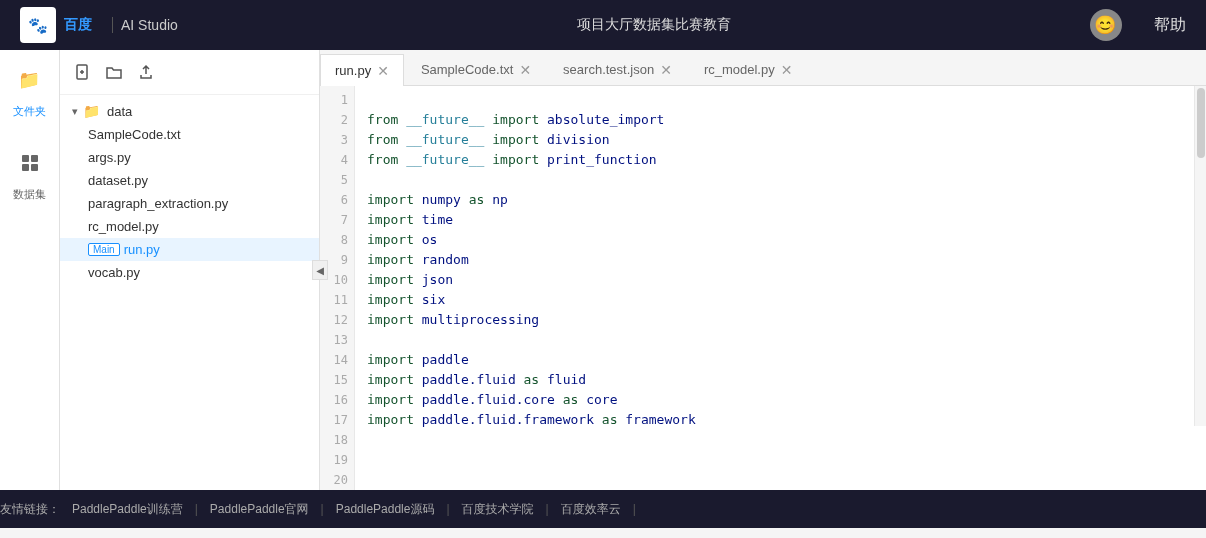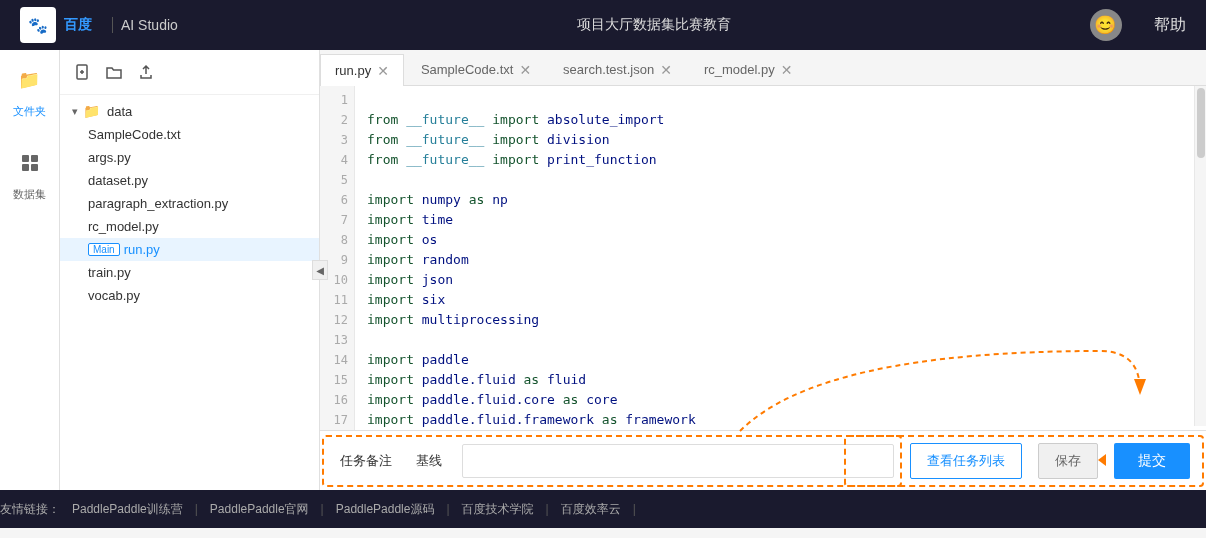--- a/index.html
+++ b/index.html
@@ -417,23 +417,20 @@
       <span>paragraph_extraction.py</span>
     </div>
     <div class="file-item">
       <span>rc_model.py</span>
     </div>
     <div class="file-item active">
       <span class="file-badge">Main</span>
       <span class="file-name">run.py</span>
     </div>
     <div class="file-item">
-      <span>train.py</span>
-    </div>
-    <div class="file-item">
       <span>vocab.py</span>
     </div>
   </div>
 
   <div class="code-area" style="position:relative;">
 
     <div class="collapse-arrow">◀</div>
 
     <div class="tab-bar">
       <div class="tab active">
@@ -484,47 +481,20 @@
     
 
         </div>
       </div>
     </div>
 
     <div style="position:absolute;right:0;top:36px;width:12px;height:340px;background:#f5f5f5;border-left:1px solid #e8e8e8;">
       <div style="width:8px;height:70px;background:#ccc;border-radius:4px;margin:2px;"></div>
     </div>
 
-    <div class="bottom-panel" style="position:relative;">
-
-      <svg style="position:absolute;top:-100px;left:0;width:100%;height:160px;pointer-events:none;z-index:20;">
-
-        <path d="M 420 100 Q 500 20 780 20 Q 820 20 820 60" stroke="#ff7b00" stroke-width="2" fill="none" stroke-dasharray="5,4" marker-end="url(#arrow)"></path>
-        <defs>
-          <marker id="arrow" markerWidth="8" markerHeight="8" refX="6" refY="3" orient="auto">
-            <path d="M0,0 L0,6 L8,3 z" fill="#ff7b00"></path>
-          </marker>
-        </defs>
-      </svg>
-
-      <div style="position:absolute;left:2px;top:4px;width:580px;height:52px;border:2px dashed #ff7b00;border-radius:4px;pointer-events:none;z-index:10;"></div>
-
-      <div style="position:absolute;right:2px;top:4px;width:360px;height:52px;border:2px dashed #ff7b00;border-radius:4px;pointer-events:none;z-index:10;"></div>
-
-      <div style="position:absolute;right:100px;top:50%;transform:translateY(-50%);pointer-events:none;z-index:15;">
-        <span class="arrow-left" style="border-right-color:#ff7b00;"></span>
-      </div>
-
-      <span class="panel-label">任务备注</span>
-      <span class="panel-label">基线</span>
-      <input class="panel-input" type="text" style="flex: 1 1 0%; max-width: 460px;">
-      <button class="btn-view">查看任务列表</button>
-      <button class="btn-save">保存</button>
-      <button class="btn-submit">提交</button>
-    </div>
   </div>
 </div>
 
 <footer class="footer">
   <span>友情链接：</span>
   <a class="footer-link">PaddlePaddle训练营</a>
   <span class="footer-sep">|</span>
   <a class="footer-link">PaddlePaddle官网</a>
   <span class="footer-sep">|</span>
   <a class="footer-link">PaddlePaddle源码</a>

